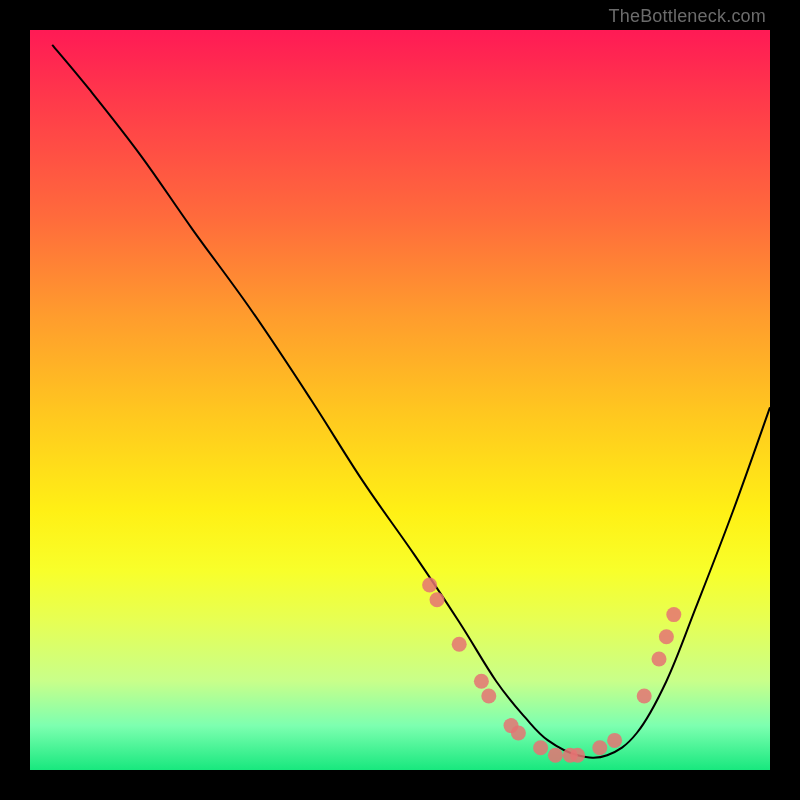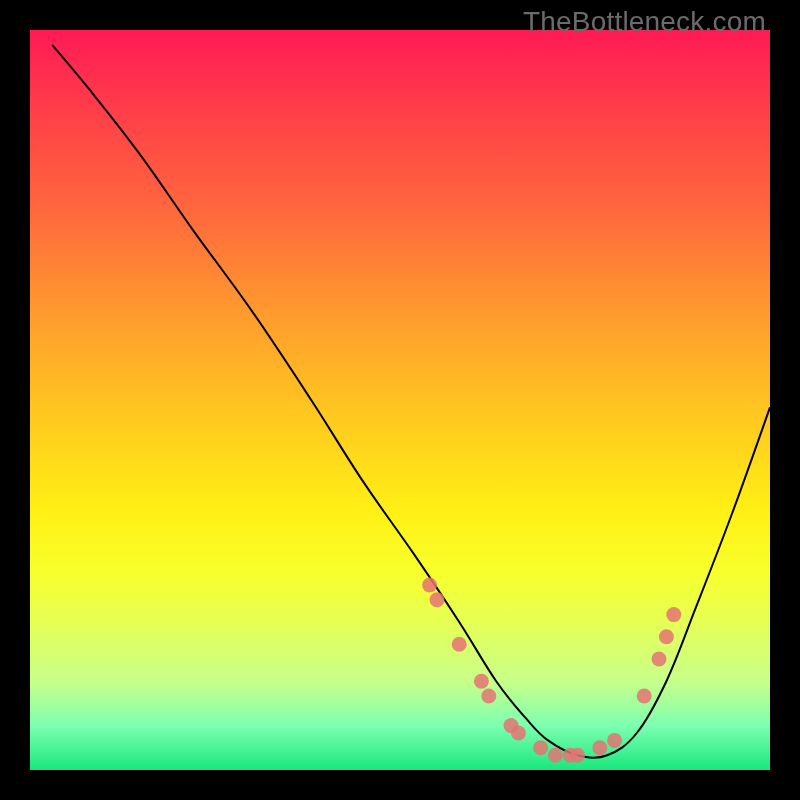--- a/index.html
+++ b/index.html
@@ -38,21 +38,21 @@
       #c8ff8a 88%,
       #7dffb0 94%,
       #18e87e 100%
     );
   }
   .watermark {
     position: absolute;
     top: 6px;
     right: 34px;
     color: #6b6b6b;
-    font-size: 28px;
+    font-size: 18px;
     font-weight: 400;
     letter-spacing: 0.2px;
     z-index: 10;
   }
   svg.curve {
     position: absolute;
     left: 0;
     top: 0;
     width: 740px;
     height: 740px;

